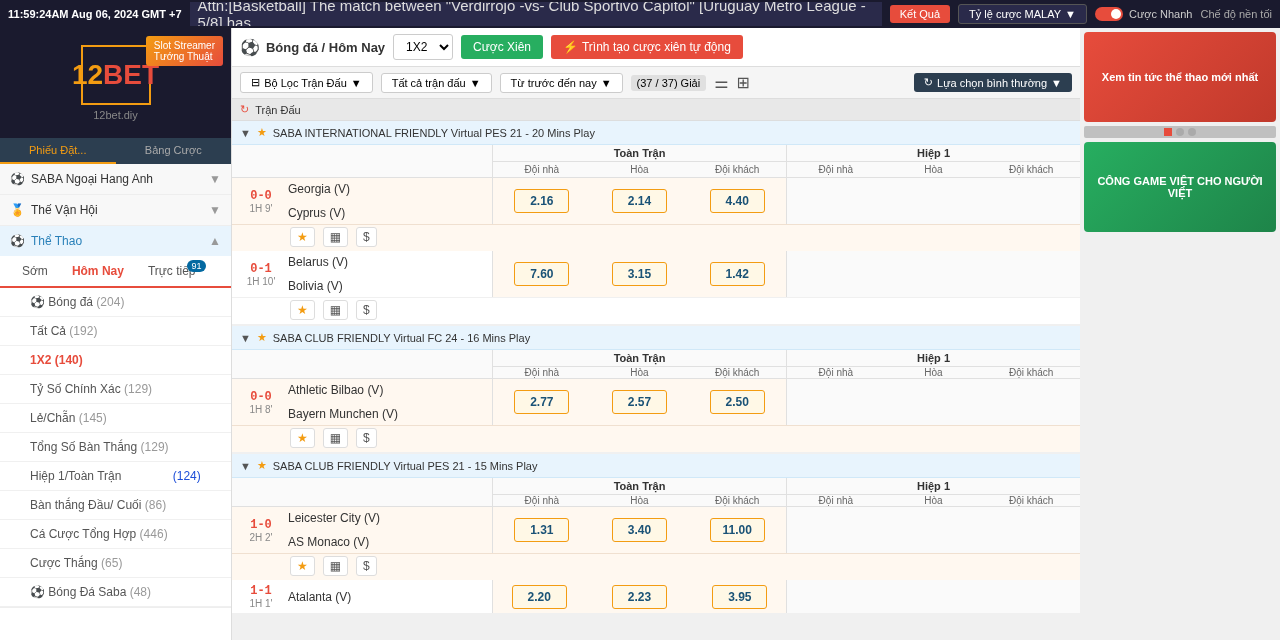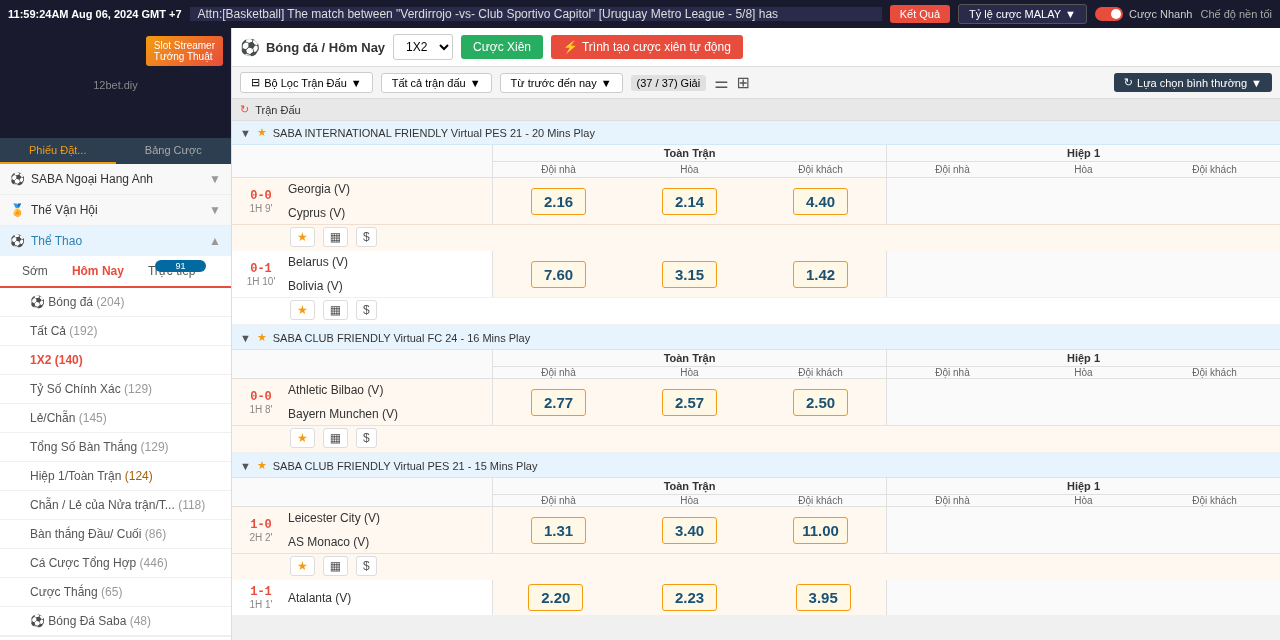--- a/index.html
+++ b/index.html
@@ -13,27 +13,27 @@
       display: flex;
       align-items: center;
       padding: 0 8px;
       gap: 8px;
       font-size: 11px;
     }
     .top-bar .time { color: #fff; font-weight: bold; }
     .top-bar .marquee-area {
       background: #2a2a4a;
       flex: 1;
-      height: 14px;
+      height: 24px;
       display: flex;
       align-items: center;
       padding: 0 8px;
       color: #ddd;
       overflow: hidden;
-      font-size: 12px;
+      font-size: 15px;
     }
     .top-bar .btn-ket-qua {
       background: #e74c3c;
       color: #fff;
       border: none;
       padding: 3px 10px;
       border-radius: 3px;
       cursor: pointer;
       font-size: 11px;
     }
@@ -121,21 +121,21 @@
 
     
     .sports-tabs {
       display: flex; background: #fff; border-bottom: 2px solid #e74c3c; padding: 0 10px;
     }
     .sport-tab {
       padding: 8px 12px; cursor: pointer; color: #555; font-size: 12px; position: relative;
     }
     .sport-tab.active { color: #e74c3c; font-weight: bold; border-bottom: 2px solid #e74c3c; margin-bottom: -2px; }
     .sport-tab .badge {
-      background: #0369a1; color: #fff; font-size: 9px; border-radius: 8px; padding: 1px 20px;
+      background: #0369a1; color: #fff; font-size: 9px; border-radius: 8px; padding: 1px 4px;
       position: absolute; top: 4px; right: 2px;
     }
 
     
     .main-content {
       flex: 1;
       display: flex;
       flex-direction: column;
       overflow: hidden;
     }
@@ -205,21 +205,21 @@
     }
     .match-time {
       font-size: 10px; color: #888;
     }
     .match-teams {
       flex: 1; display: flex; flex-direction: column; justify-content: center; gap: 10px;
     }
     .team-name { font-size: 12px; color: #333; }
     .odds-btn {
       background: #fff8e6; border: 1px solid #f39c12; border-radius: 3px; padding: 4px 8px;
-      font-size: 15px; font-weight: bold; color: #1a5276; cursor: pointer; min-width: 55px; text-align: center;
+      font-size: 12px; font-weight: bold; color: #1a5276; cursor: pointer; min-width: 55px; text-align: center;
     }
 
     
     .action-row {
       display: flex; align-items: center; gap: 8px; padding: 2px 8px 4px 58px;
     }
     .action-icon {
       background: #fff; border: 1px solid #ddd; border-radius: 3px; padding: 2px 6px; cursor: pointer; font-size: 12px; color: #555;
     }
     .action-icon.star { color: #f39c12; }
@@ -280,20 +280,24 @@
   </div>
   <span style="color:#aaa;font-size:11px;">Chế độ nền tối</span>
 </div>
 
 <div class="main-layout">
 
   <div class="sidebar">
 
     <div class="logo-area">
       <div style="display:flex;flex-direction:column;align-items:center;">
+        <div class="logo-box">
+          <span class="logo-number">12</span>
+          <span class="logo-bet">BET</span>
+        </div>
         <div style="color:#888;font-size:11px;margin-top:4px;">12bet.diy</div>
       </div>
       <div style="position:absolute;right:8px;top:8px;background:linear-gradient(135deg,#f39c12,#e74c3c);color:#fff;font-size:10px;padding:4px 8px;border-radius:3px;">Slot Streamer<br>Tướng Thuật</div>
     </div>
 
     <div class="nav-tabs">
       <div class="nav-tab active">Phiếu Đặt...</div>
       <div class="nav-tab">Bảng Cược</div>
     </div>
 
@@ -349,25 +353,21 @@
       <div class="sidebar-sub-item">
         <span>Lẻ/Chẵn</span>
         <span style="color:#999;"> (<span>145</span>)</span>
       </div>
       <div class="sidebar-sub-item">
         <span>Tổng Số Bàn Thắng</span>
         <span style="color:#999;"> (<span>129</span>)</span>
       </div>
       <div class="sidebar-sub-item">
         <span>Hiệp 1/Toàn Trận</span>
-        <span style="color:#a16207;"> (<span>124</span>)</span>
-      </div>
-      <div class="sidebar-sub-item">
-        <span>Chẵn / Lẻ của Nửa trận/T...</span>
-        <span style="color:#999;"> (<span>118</span>)</span>
+        <span style="color:#1d4ed8;margin-left:48px;"> (<span>124</span>)</span>
       </div>
       <div class="sidebar-sub-item">
         <span>Bàn thắng Đầu/ Cuối</span>
         <span style="color:#999;"> (<span>86</span>)</span>
       </div>
       <div class="sidebar-sub-item">
         <span>Cá Cược Tổng Hợp</span>
         <span style="color:#999;"> (<span>446</span>)</span>
       </div>
       <div class="sidebar-sub-item">
@@ -689,14 +689,27 @@
                 <div style="flex:1;"></div>
                 <div style="flex:1;"></div>
             </div>
           </div>
         </div>
       </div>
 
     </div>
   </div>
 
+  <div class="right-panel">
+    <div class="right-banner orange">
+      <span>Xem tin tức thể thao mới nhất</span>
+    </div>
+    <div style="background:#c0c0c0;width:100%;height:12px;border-radius:2px;display:flex;align-items:center;justify-content:center;gap:4px;">
+      <span style="width:8px;height:8px;background:#e74c3c;border-radius:50;display:inline-block;"></span>
+      <span style="width:8px;height:8px;background:#aaa;border-radius:50%;display:inline-block;"></span>
+      <span style="width:8px;height:8px;background:#aaa;border-radius:50%;display:inline-block;"></span>
+    </div>
+    <div class="right-banner green">
+      <span>CÔNG GAME VIỆT CHO NGƯỜI VIỆT</span>
+    </div>
+  </div>
 
 </div>
 
 </body></html>

